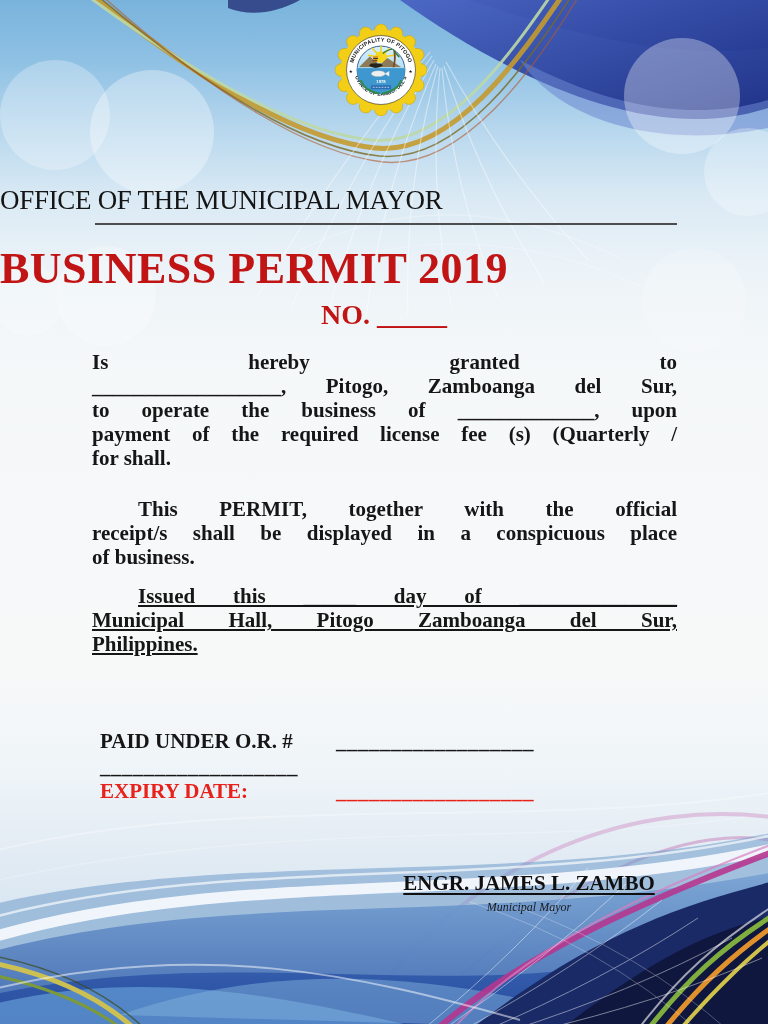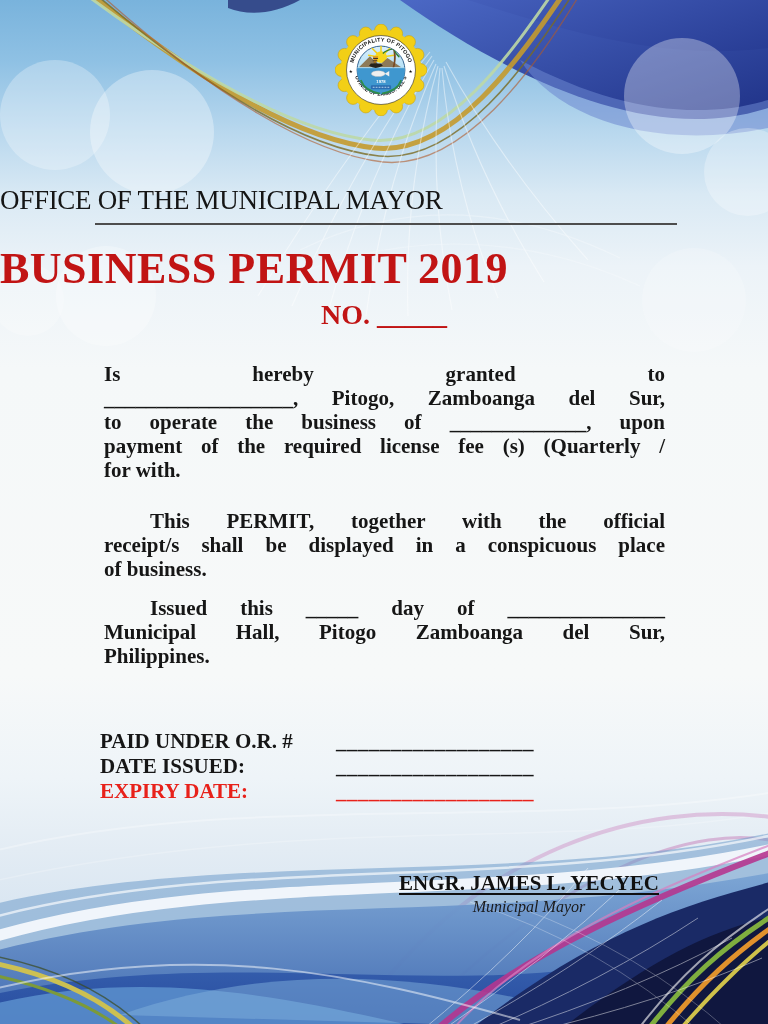--- a/index.html
+++ b/index.html
@@ -22,38 +22,38 @@
     font-size:27px;letter-spacing:-.3px;color:#151515;}
   .rule{position:absolute;left:95px;top:223px;width:582px;height:2px;background:#4d4d4d;}
 
   .title{position:absolute;left:0;top:243px;width:768px;
     font-size:44px;font-weight:bold;letter-spacing:.5px;}
   .permit-no{position:absolute;left:0;top:299px;width:768px;text-align:center;
     font-size:28px;font-weight:bold;}
 
   .body-text{position:absolute;left:92px;top:350px;width:585px;
     font-size:21px;font-weight:bold;color:#161616;}
-  .para{margin:12px;}
+  .para{margin:0;}
   .para + .para{margin-top:27px;}
-  .para.tight{margin-top:15px;}
+  .para.tight{margin-top:15px;text-decoration:underline;}
   .body-line{line-height:24px;white-space:nowrap;}
   .body-line.j{text-align:justify;text-align-last:justify;white-space:normal;}
   .body-line.ind{padding-left:46px;}
 
   .fields{position:absolute;left:100px;top:729px;width:585px;
     font-size:21px;font-weight:bold;color:#161616;}
   .field-row{line-height:25px;display:flex;}
   .field-label{display:inline-block;width:236px;flex:0 0 236px;}
   .field-blank{letter-spacing:.5px;}
   .field-row.red{color:#e8211a;}
 
   .signature{position:absolute;left:368px;top:871px;width:322px;text-align:center;}
   .sig-name{font-size:21px;font-weight:bold;color:#101010;line-height:24px;
     text-decoration:underline;text-decoration-thickness:2px;text-underline-offset:3px;}
-  .sig-role{font-size:16px;font-style:italic;color:#1b1b1b;line-height:24px;}
+  .sig-role{font-size:12px;font-style:italic;color:#1b1b1b;line-height:24px;}
 </style>
 </head>
 <body>
 
 <div class="page">
 
   <svg class="bg-svg" viewBox="0 0 768 1024" aria-hidden="true">
     <defs>
       <linearGradient id="gTopBlue" x1="0" y1="0" x2="1" y2="1">
         <stop offset="0" stop-color="#4a66c4"></stop>
@@ -244,47 +244,46 @@
 
   <div class="title" id="title-red" style="color: rgb(193, 20, 20);">BUSINESS PERMIT 2019</div>
   <div class="permit-no" id="no-red" style="color: rgb(193, 20, 20);">NO. _____</div>
 
   <div class="body-text">
       <div class="para">
         <div class="body-line j">Is hereby granted to</div>
         <div class="body-line j">__________________, Pitogo, Zamboanga del Sur,</div>
         <div class="body-line j">to operate the business of _____________, upon</div>
         <div class="body-line j">payment of the required license fee (s) (Quarterly /</div>
-        <div class="body-line">for with.</div>
+        <div class="body-line">for shall.</div>
       </div>
       <div class="para">
         <div class="body-line j ind">This PERMIT, together with the official</div>
         <div class="body-line j">receipt/s shall be displayed in a conspicuous place</div>
         <div class="body-line">of business.</div>
       </div>
       <div class="para tight">
         <div class="body-line j ind">Issued this _____ day of _______________</div>
         <div class="body-line j">Municipal Hall, Pitogo Zamboanga del Sur,</div>
         <div class="body-line">Philippines.</div>
       </div>
     </div>
 
   <div class="fields">
       <div class="field-row">
         <span class="field-label">PAID UNDER O.R. #</span>
         <span class="field-blank">__________________</span>
       </div>
       <div class="field-row">
-        <span class="field-label">DATE ISSUED:</span>
         <span class="field-blank">__________________</span>
       </div>
       <div class="field-row red">
         <span class="field-label">EXPIRY DATE:</span>
         <span class="field-blank">__________________</span>
       </div>
     </div>
 
   <div class="signature">
-    <div class="sig-name">ENGR. JAMES L. YECYEC</div>
+    <div class="sig-name">ENGR. JAMES L. ZAMBO</div>
     <div class="sig-role">Municipal Mayor</div>
   </div>
 
 </div>
 
 </body></html>

